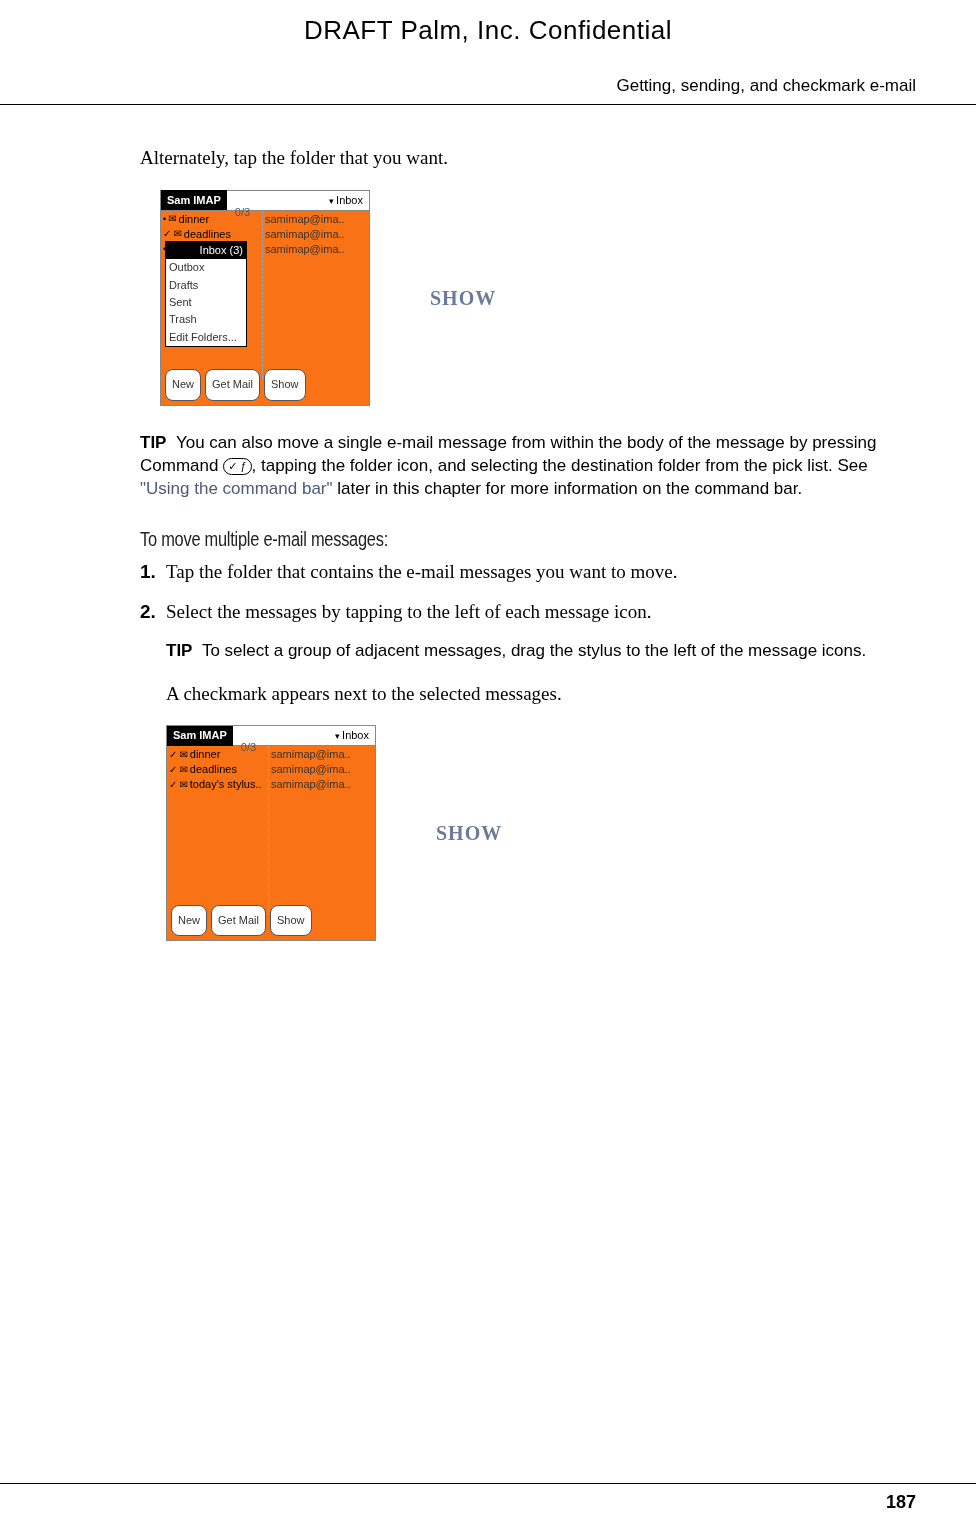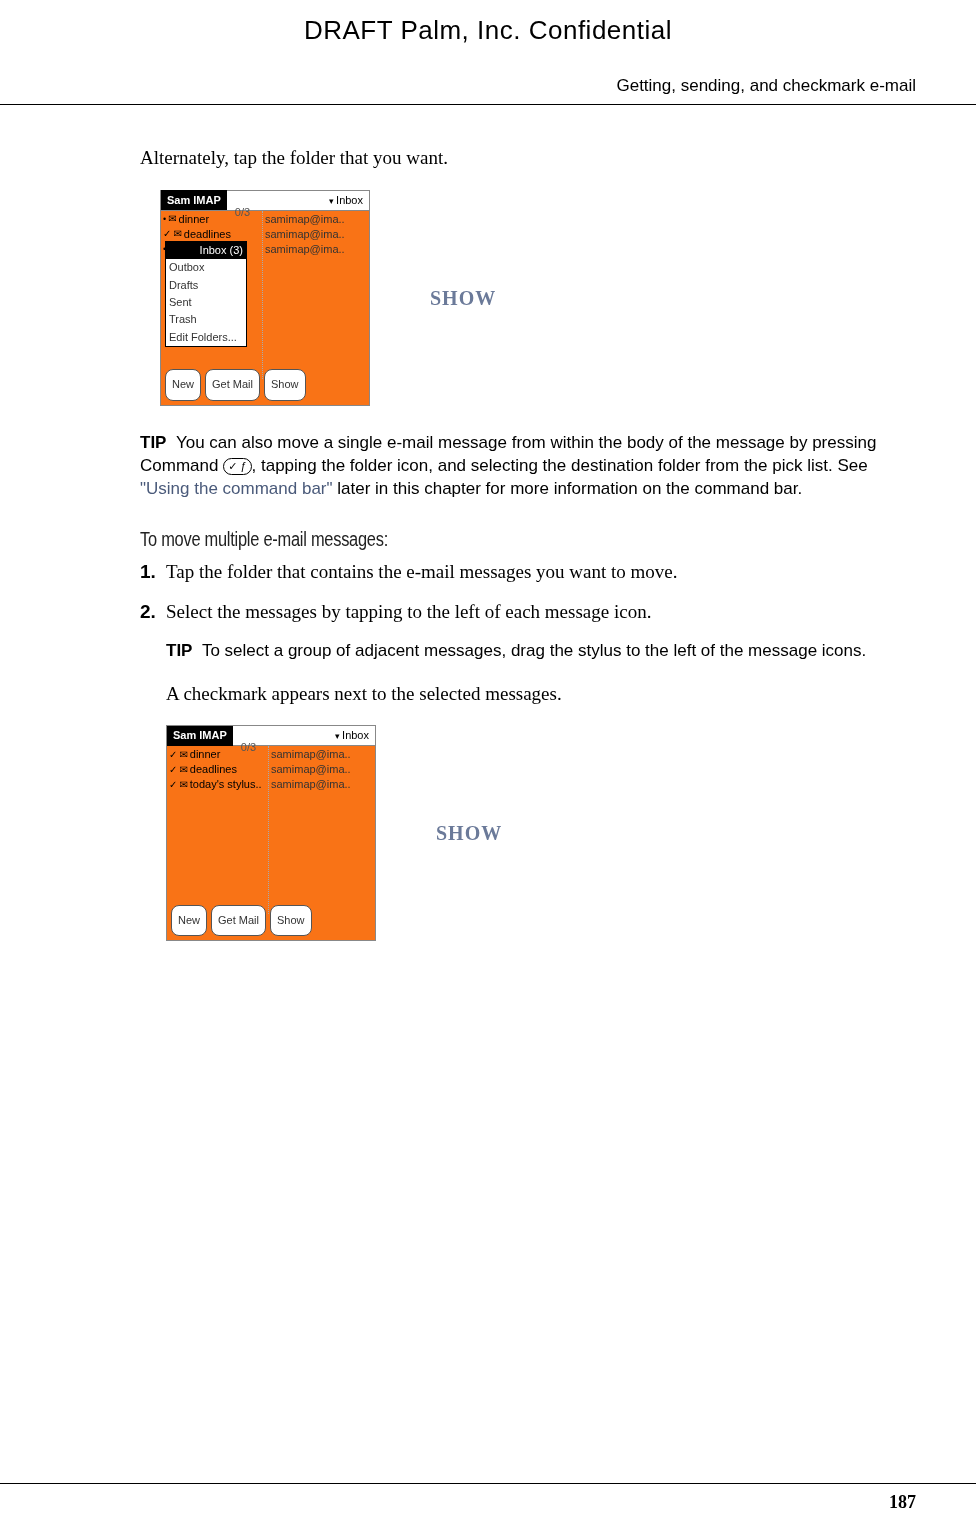--- a/index.html
+++ b/index.html
@@ -210,21 +210,21 @@
       margin-left: 26px;
     }
     .footer {
       position: absolute;
       bottom: 22px;
       left: 0;
       right: 0;
       border-top: 1.5px solid #000;
       padding: 6px 60px 0 0;
       text-align: right;
-      font-family: Liberation Serif, serif;
+      font-family: Liberation Sans, sans-serif;
       font-weight: bold;
       font-size: 18px;
     }
   </style>
 </head>
 <body>
 
 <div class="draft-header">DRAFT   Palm, Inc. Confidential</div>
 <div class="section-header">Getting, sending, and checkmark e-mail</div>
 

